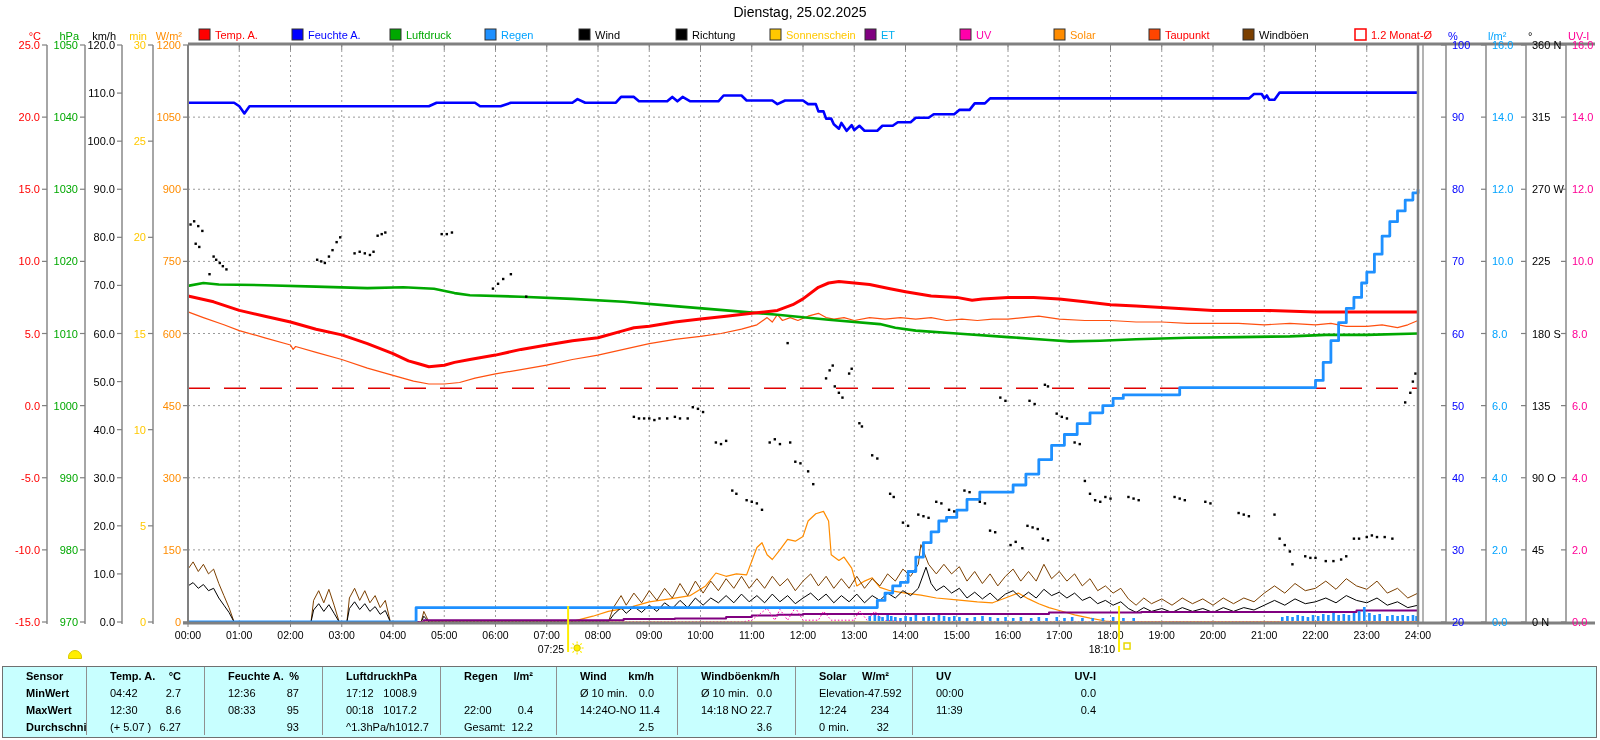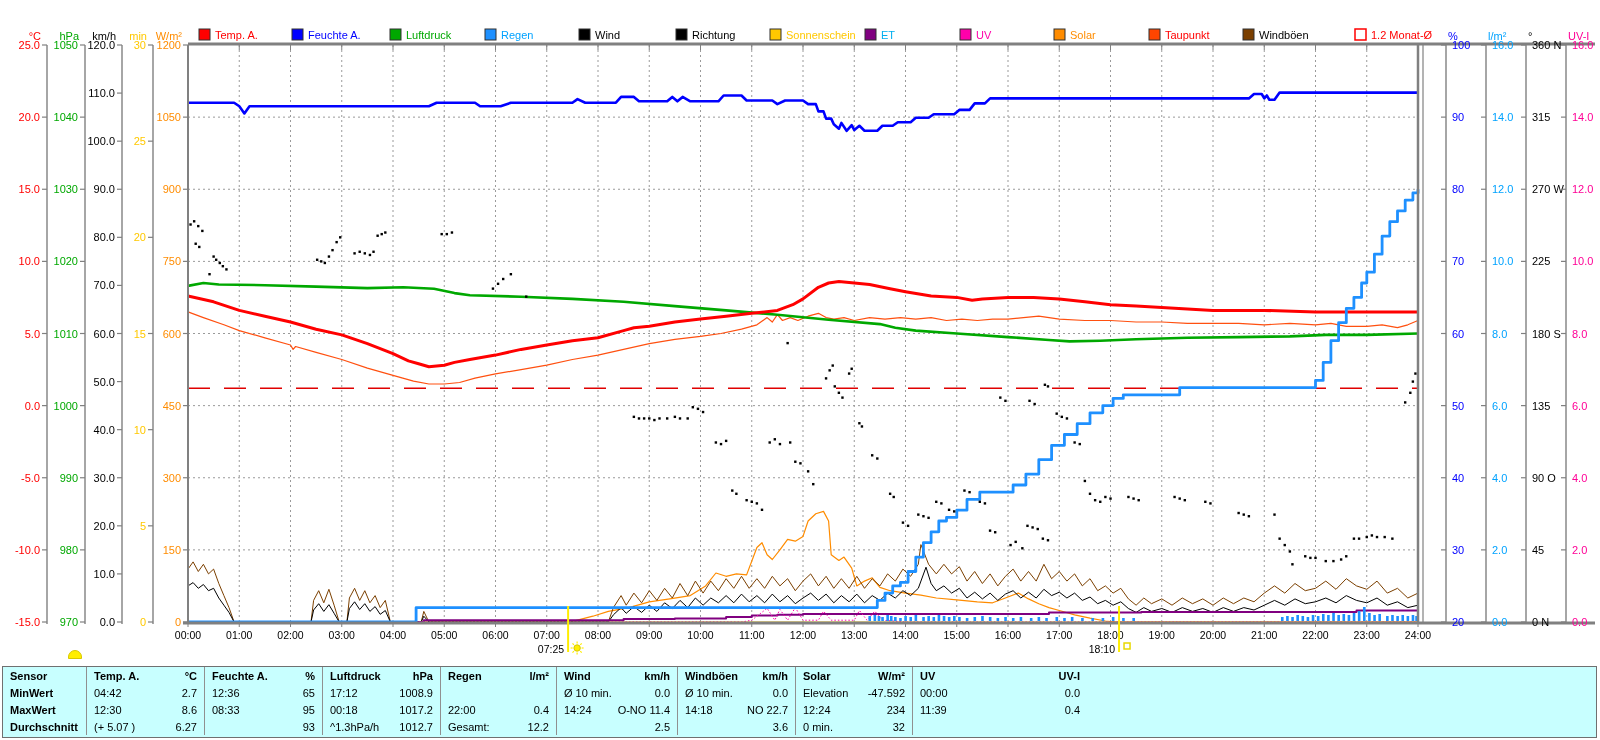--- a/index.html
+++ b/index.html
@@ -10,33 +10,34 @@
   #plot{position:absolute;top:0;left:0;}
   .clock{position:absolute;left:30px;top:678px;font-size:10px;color:#000;}
   .clock-sun{position:absolute;left:68px;top:650px;width:12px;height:7px;
              background:#ffee00;border:1px solid #d8c800;border-radius:7px 7px 0 0;}
   
   .stats{position:absolute;left:2px;top:666px;width:1593px;height:70px;
          background:#c8ffff;border:1px solid #707070;display:grid;
          grid-template-columns:84px 118px 118px 118px 116px 121px 118px 117px 1fr;
          grid-auto-rows:17px;font-size:11px;color:#000;}
   .cell{display:flex;justify-content:space-between;align-items:center;
-        padding:0 7px;border-right:1px solid #909090;overflow:hidden;white-space:nowrap;}
+        padding:0 23px;border-right:1px solid #909090;overflow:hidden;white-space:nowrap;}
   .cell.nob{border-right:none;}
   .cell.hdr{font-weight:bold;}
   .cell .nm{text-align:left;}
   .cell .vl{text-align:right;}
   .cell.uvcol{justify-content:flex-start;}
   .cell.uvcol .nm{width:78px;}
   .cell.uvcol .vl{width:82px;}
 </style>
 </head>
 <body>
 
 <div class="screen">
+  <div class="title">Dienstag, 25.02.2025</div>
   <svg id="plot" width="1600" height="662">
       <line x1="239.25" y1="45" x2="239.25" y2="622" stroke="#9a9a9a" stroke-width="1" stroke-dasharray="2,3"></line>
       <line x1="290.5" y1="45" x2="290.5" y2="622" stroke="#9a9a9a" stroke-width="1" stroke-dasharray="2,3"></line>
       <line x1="341.75" y1="45" x2="341.75" y2="622" stroke="#9a9a9a" stroke-width="1" stroke-dasharray="2,3"></line>
       <line x1="393" y1="45" x2="393" y2="622" stroke="#9a9a9a" stroke-width="1" stroke-dasharray="2,3"></line>
       <line x1="444.25" y1="45" x2="444.25" y2="622" stroke="#9a9a9a" stroke-width="1" stroke-dasharray="2,3"></line>
       <line x1="495.5" y1="45" x2="495.5" y2="622" stroke="#9a9a9a" stroke-width="1" stroke-dasharray="2,3"></line>
       <line x1="546.75" y1="45" x2="546.75" y2="622" stroke="#9a9a9a" stroke-width="1" stroke-dasharray="2,3"></line>
       <line x1="598" y1="45" x2="598" y2="622" stroke="#9a9a9a" stroke-width="1" stroke-dasharray="2,3"></line>
       <line x1="649.25" y1="45" x2="649.25" y2="622" stroke="#9a9a9a" stroke-width="1" stroke-dasharray="2,3"></line>
@@ -639,21 +640,21 @@
       <div class="cell hdr">
         <span class="nm">MinWert</span>
         <span class="vl"></span>
       </div>
       <div class="cell ">
         <span class="nm">04:42</span>
         <span class="vl">2.7</span>
       </div>
       <div class="cell ">
         <span class="nm">12:36</span>
-        <span class="vl">65</span>
+        <span class="vl">87</span>
       </div>
       <div class="cell ">
         <span class="nm">17:12</span>
         <span class="vl">1008.9</span>
       </div>
       <div class="cell ">
         <span class="nm"></span>
         <span class="vl"></span>
       </div>
       <div class="cell ">

